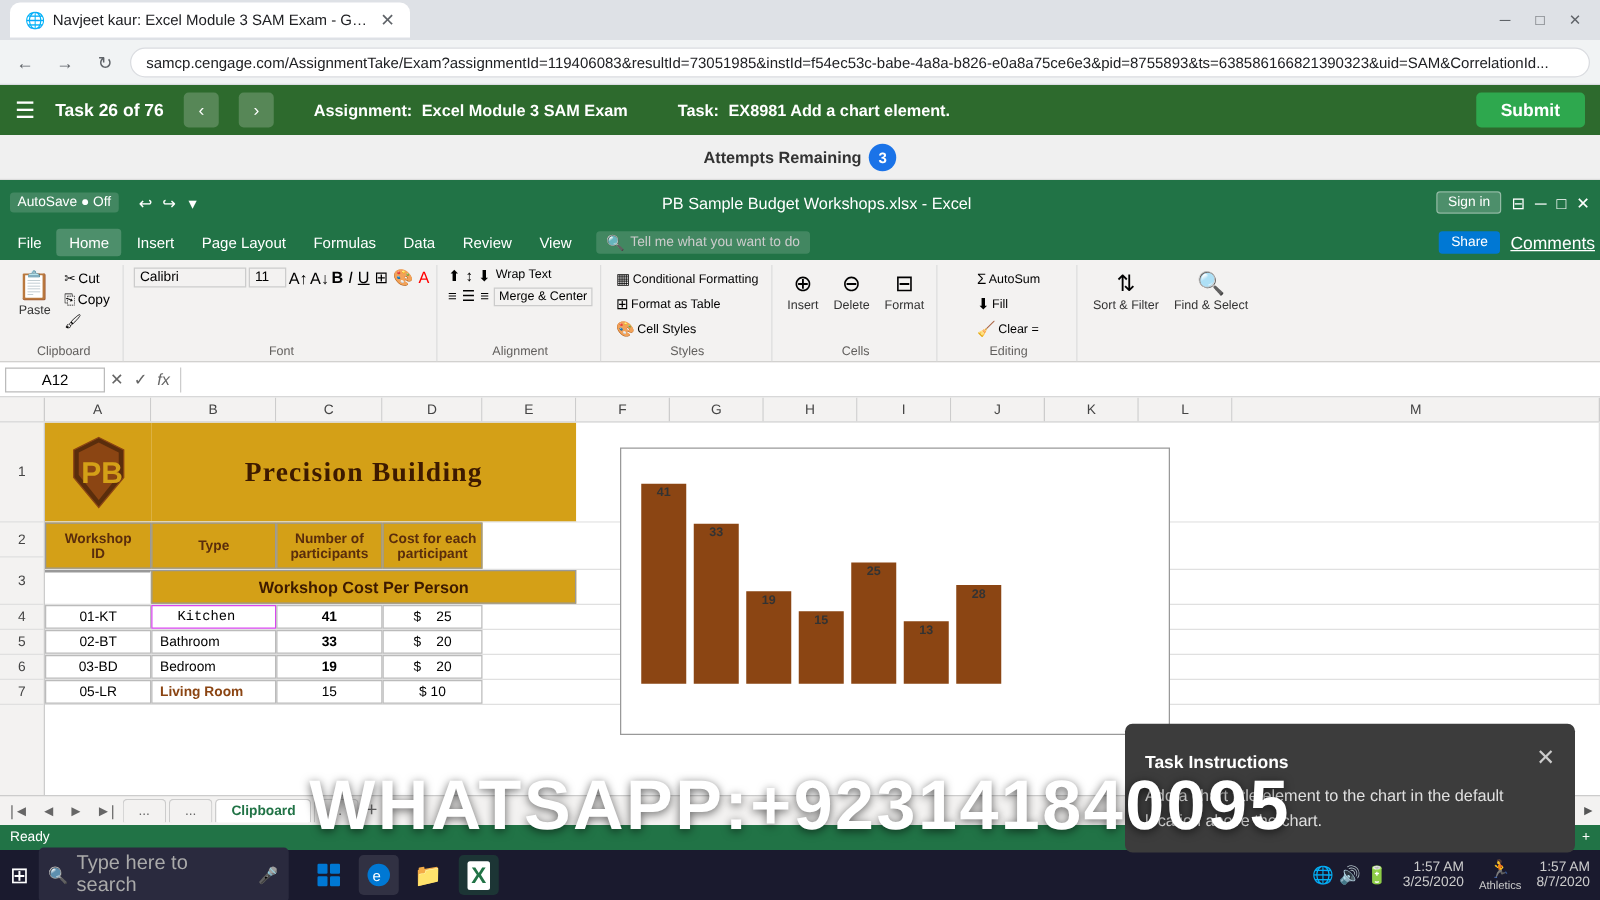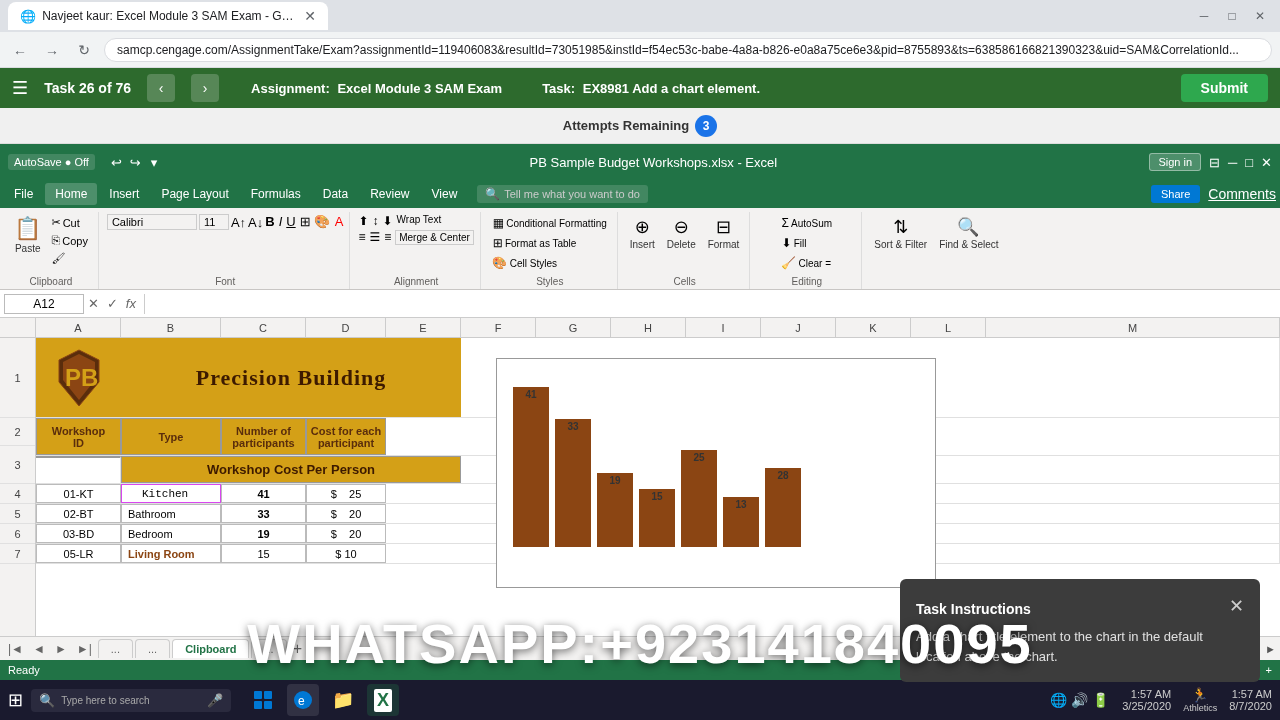--- a/index.html
+++ b/index.html
@@ -585,21 +585,21 @@
     <span class="task-panel-title">Task Instructions</span>
     <span class="task-panel-close">✕</span>
   </div>
   <div class="task-panel-body">Add a chart title element to the chart in the default location above the chart.</div>
 </div>
 
 <div class="taskbar">
   <span class="taskbar-start">⊞</span>
   <div class="taskbar-search">
     <span style="font-size:13px; color:#aaa;">🔍</span>
-    <span style="color:#aaa; font-size:10px;">Type here to search</span>
+    <span style="color:#aaa; font-size:16px;">Type here to search</span>
     <span style="margin-left:auto; font-size:13px; color:#aaa; cursor:pointer;">🎤</span>
   </div>
   <div class="taskbar-icons">
     <div class="taskbar-app-icon">
       <svg width="20" height="20" viewBox="0 0 20 20">
           <rect x="1" y="1" width="8" height="8" fill="#0078d4" rx="1"></rect>
           <rect x="11" y="1" width="8" height="8" fill="#0078d4" rx="1"></rect>
           <rect x="1" y="11" width="8" height="8" fill="#0078d4" rx="1"></rect>
           <rect x="11" y="11" width="8" height="8" fill="#0078d4" rx="1"></rect>
         </svg>

